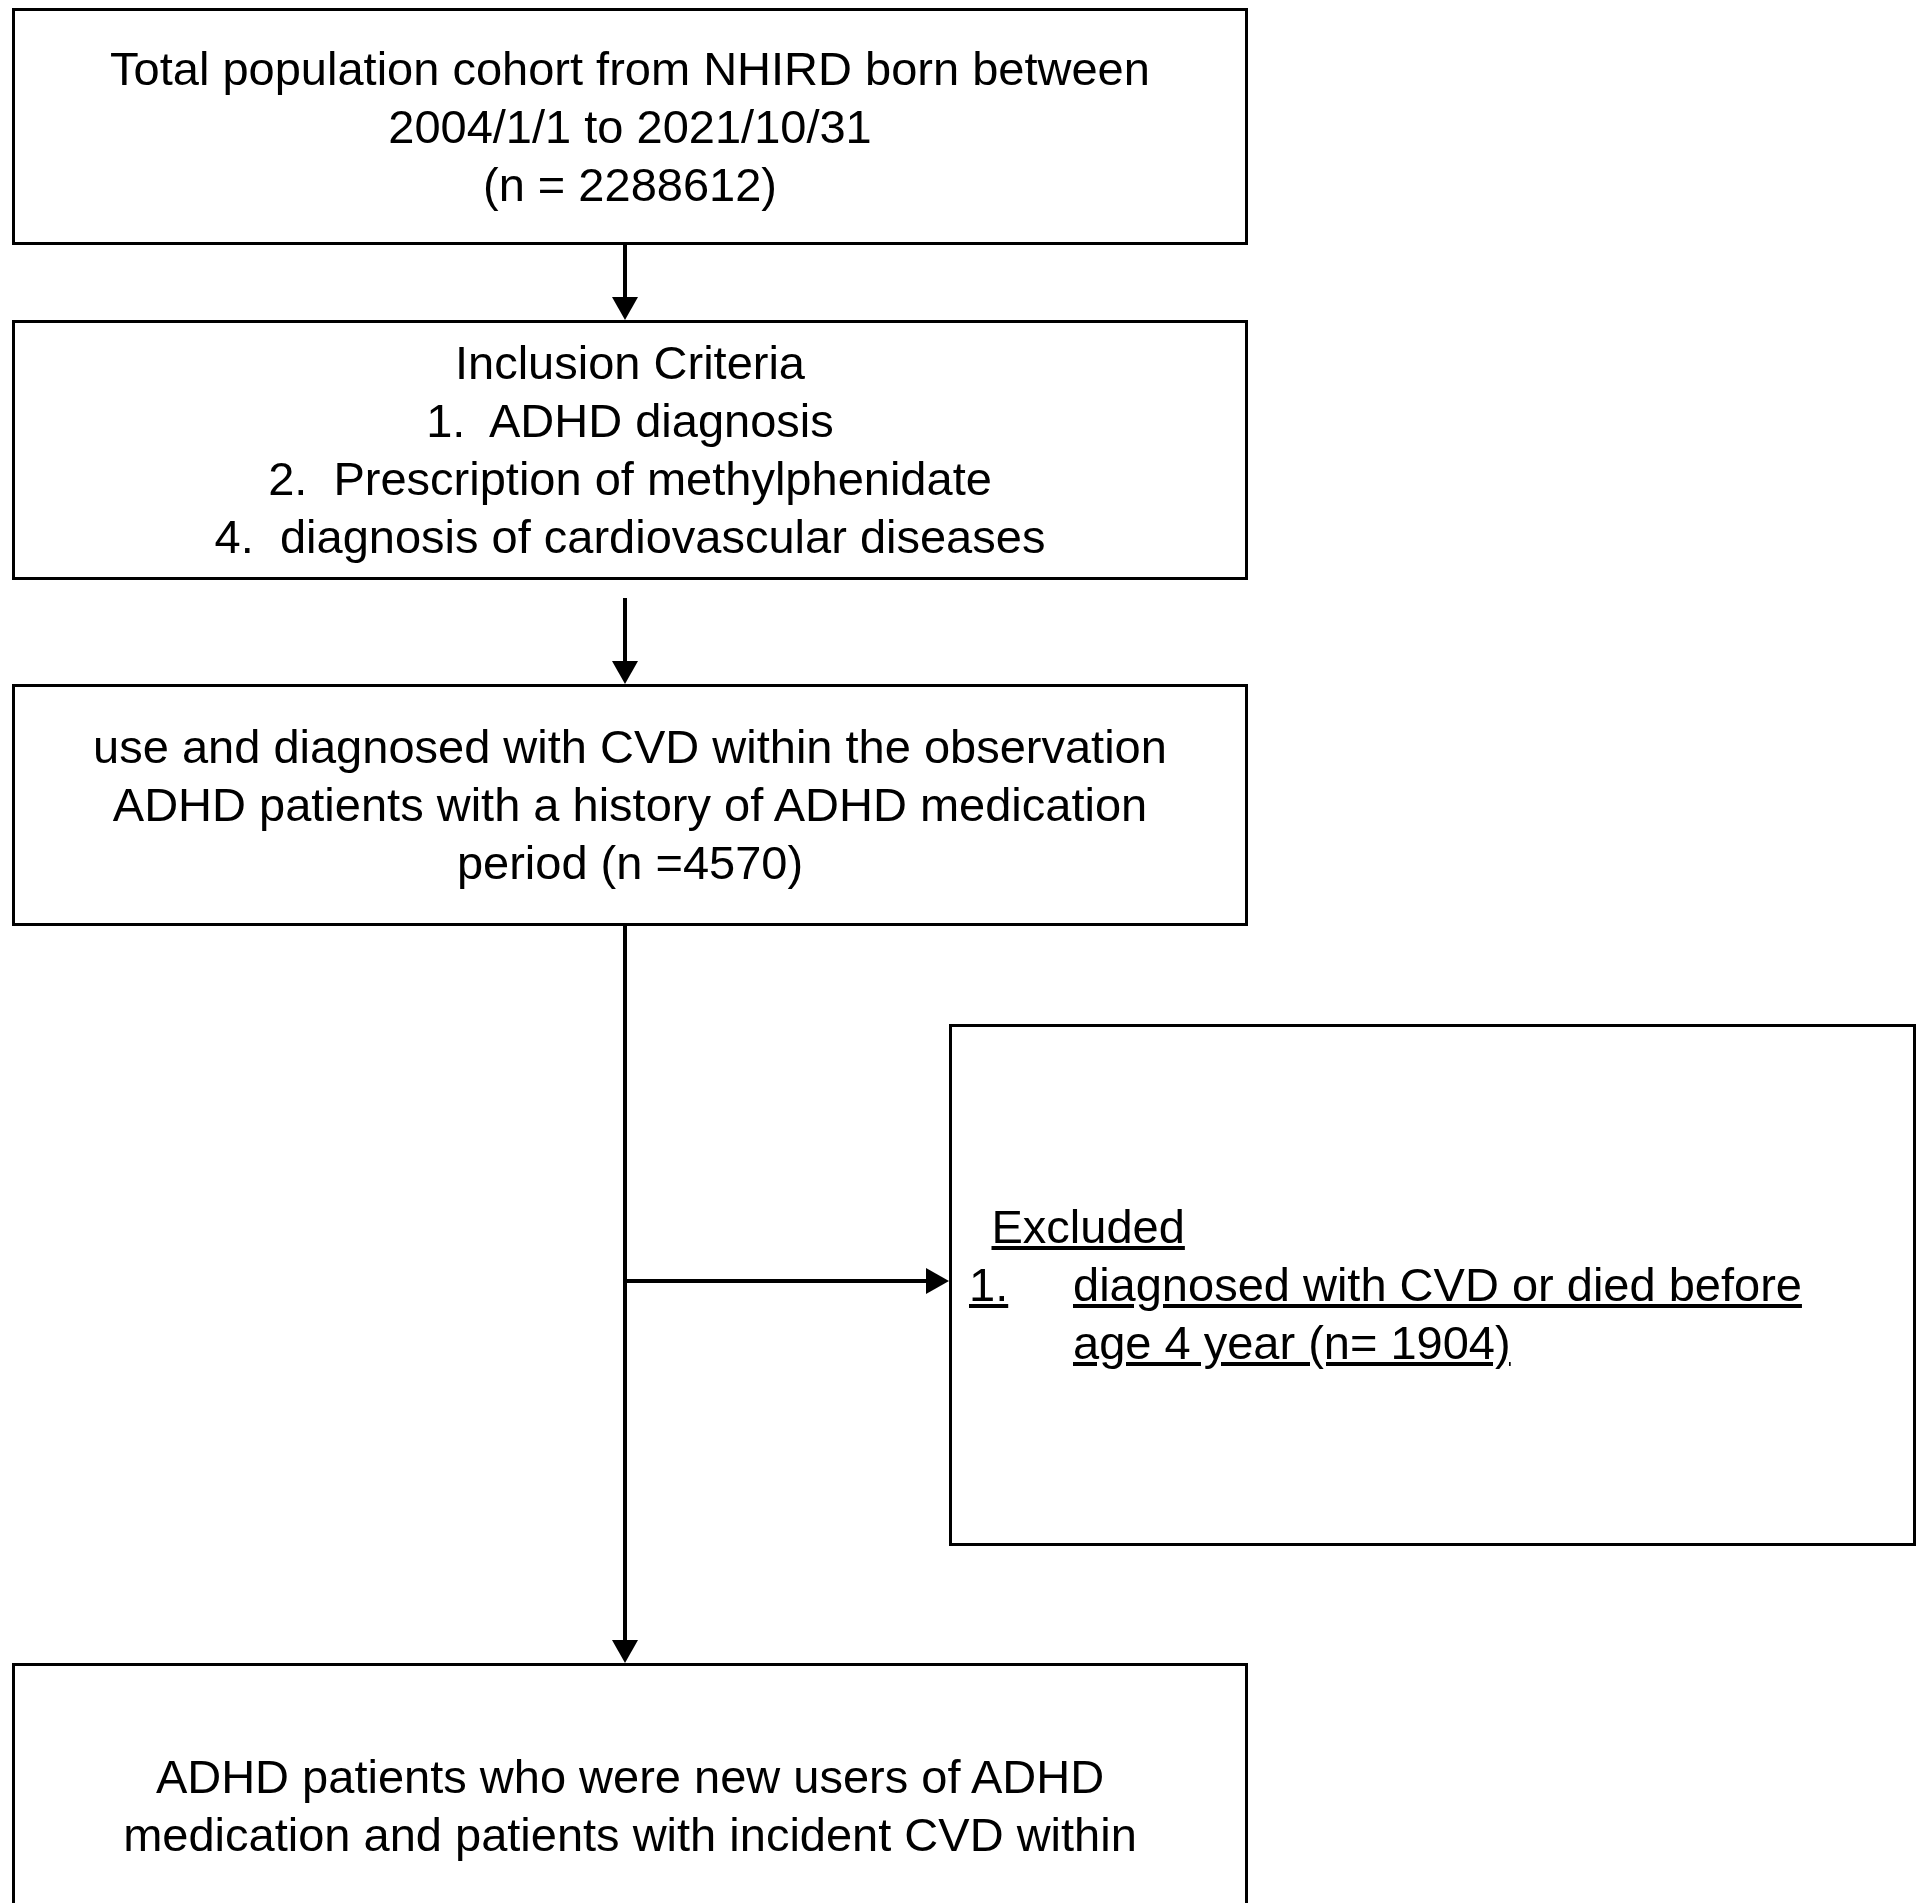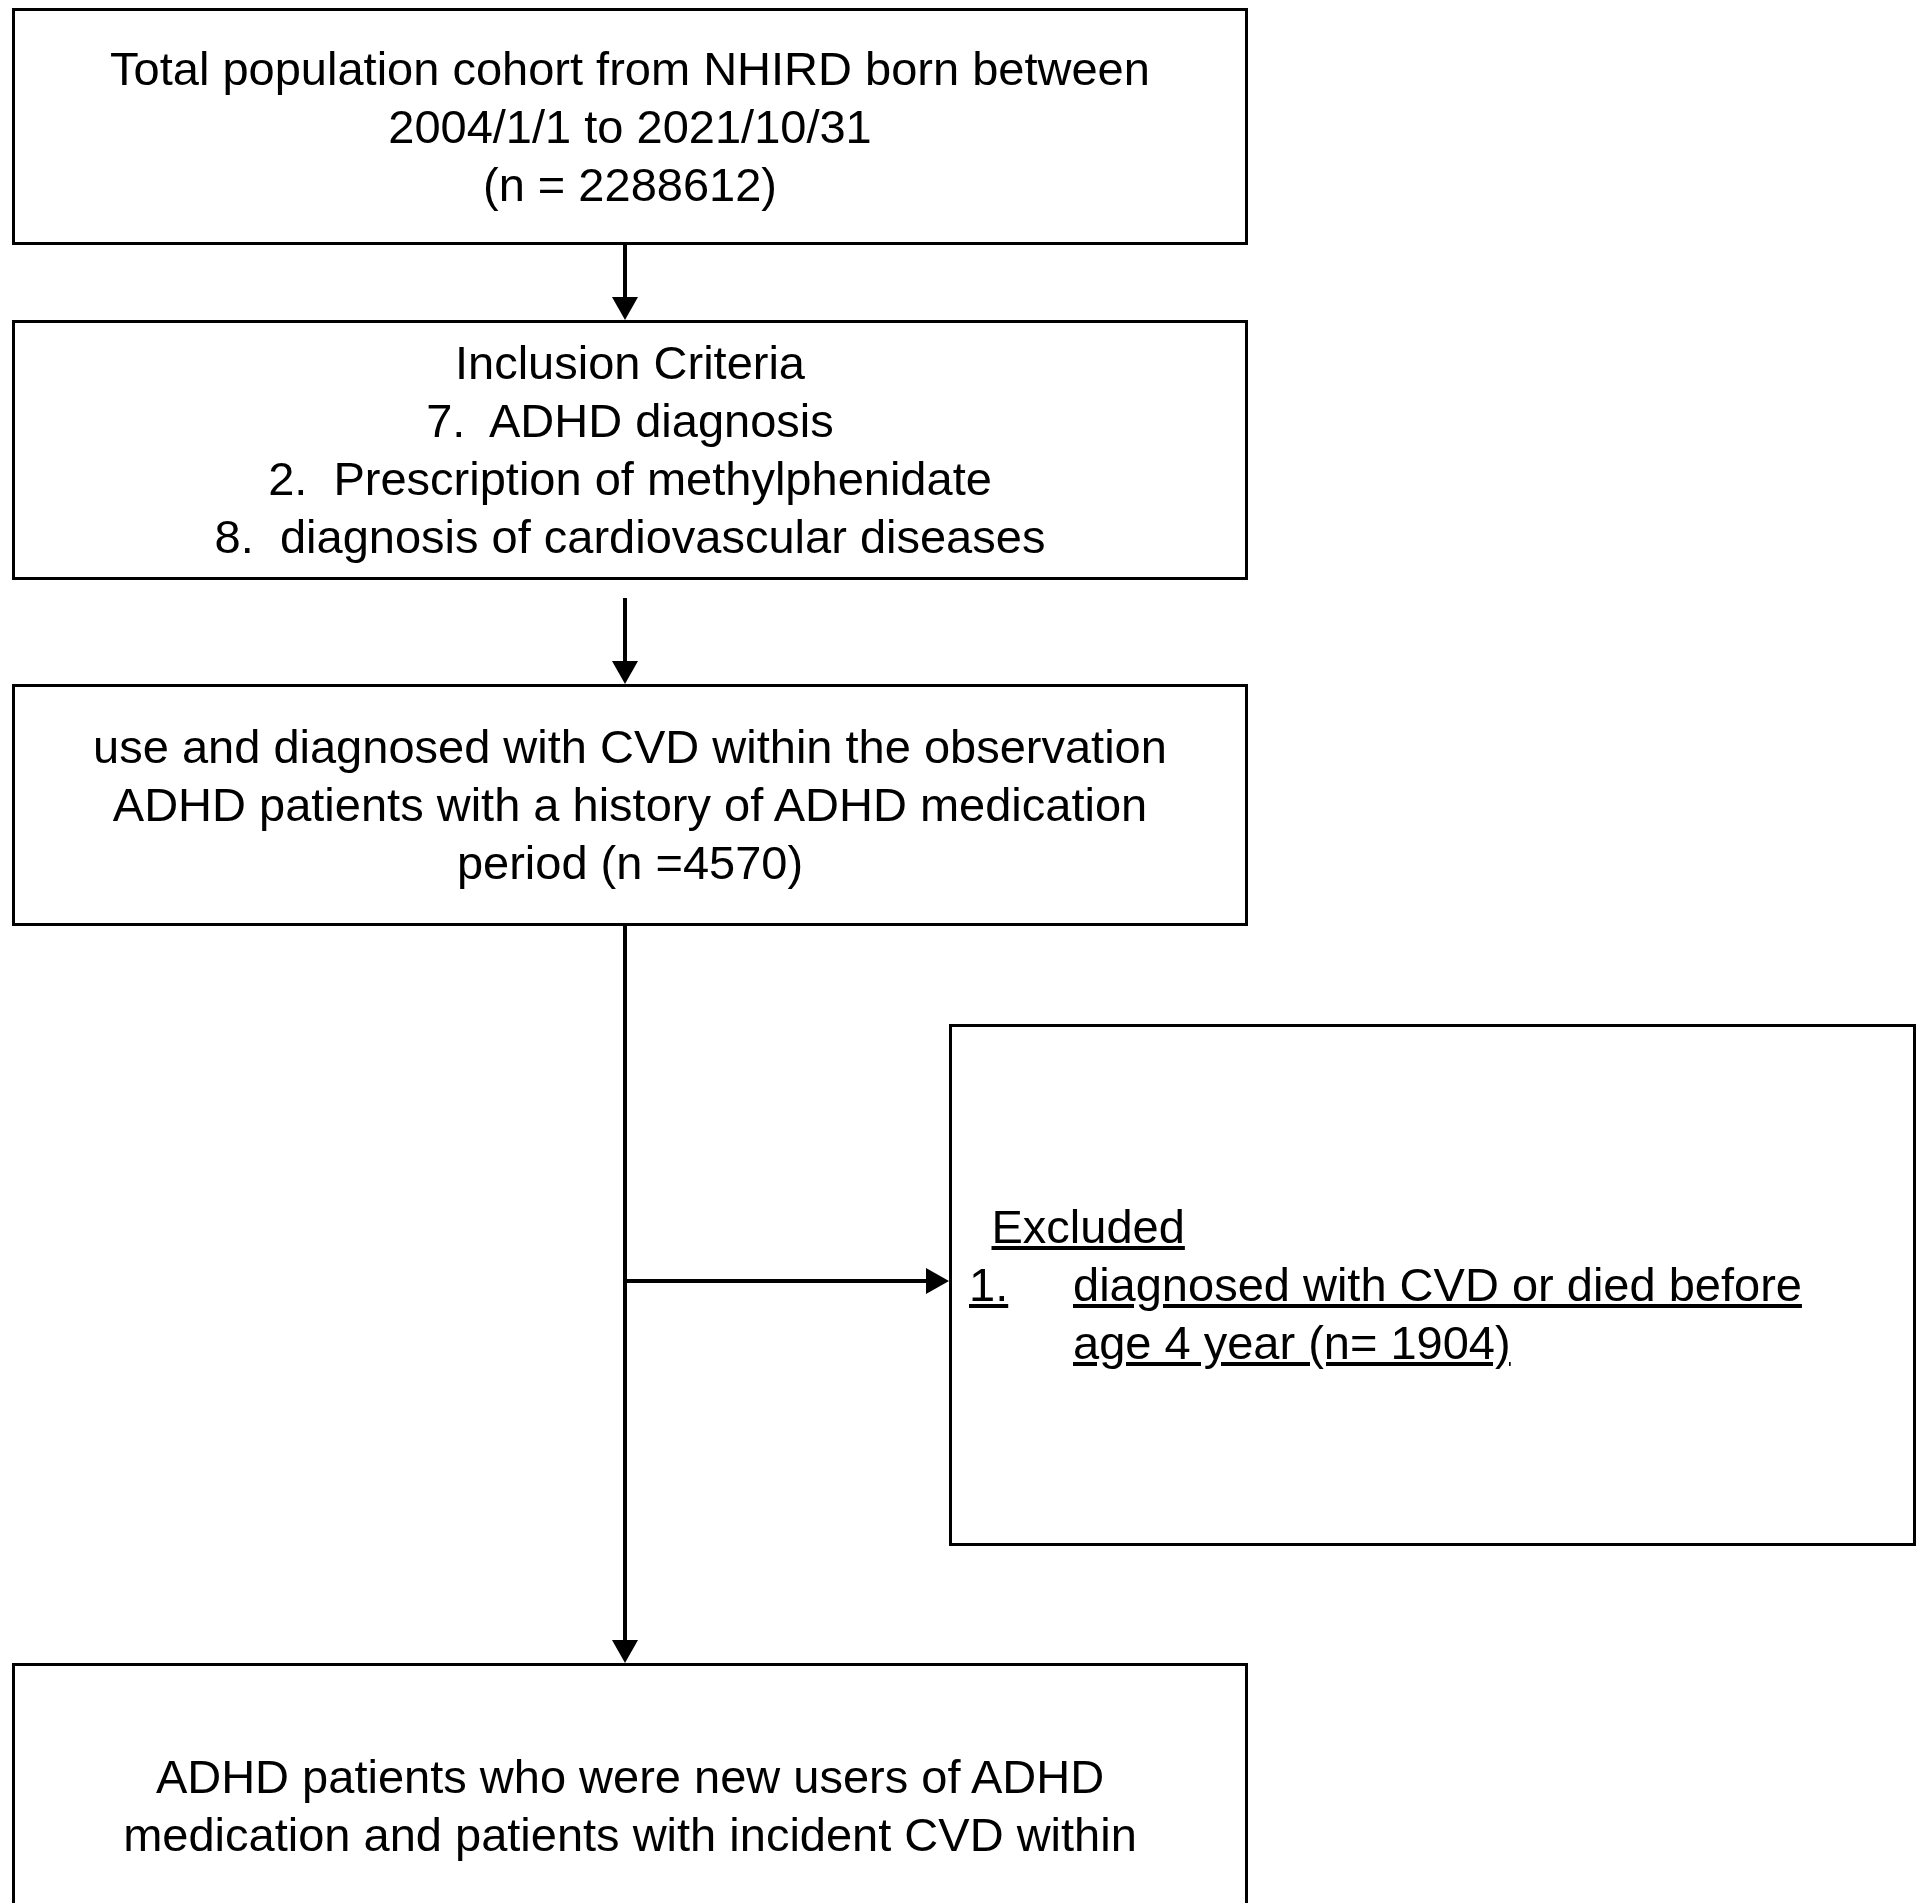--- a/index.html
+++ b/index.html
@@ -74,23 +74,23 @@
     <div class="line">Total population cohort from NHIRD born between</div>
     <div class="line">2004/1/1 to 2021/10/31</div>
     <div class="line">(n = 2288612)</div>
   </div>
 
   <div class="vline" style="left:623px; top:245px; height:54px;"></div>
   <div class="arrowhead-down" style="left:612px; top:297px;"></div>
 
   <div class="flow-box centered" id="box-inclusion">
     <div class="line">Inclusion Criteria</div>
-    <div class="line">7.  ADHD diagnosis</div>
+    <div class="line">1.  ADHD diagnosis</div>
     <div class="line">2.  Prescription of methylphenidate</div>
-    <div class="line">8.  diagnosis of cardiovascular diseases</div>
+    <div class="line">4.  diagnosis of cardiovascular diseases</div>
   </div>
 
   <div class="vline" style="left:623px; top:598px; height:66px;"></div>
   <div class="arrowhead-down" style="left:612px; top:661px;"></div>
 
   <div class="flow-box centered" id="box-history">
     <div class="line">use and diagnosed with CVD within the observation</div>
     <div class="line">ADHD patients with a history of ADHD medication</div>
     <div class="line">period (n =4570)</div>
   </div>

